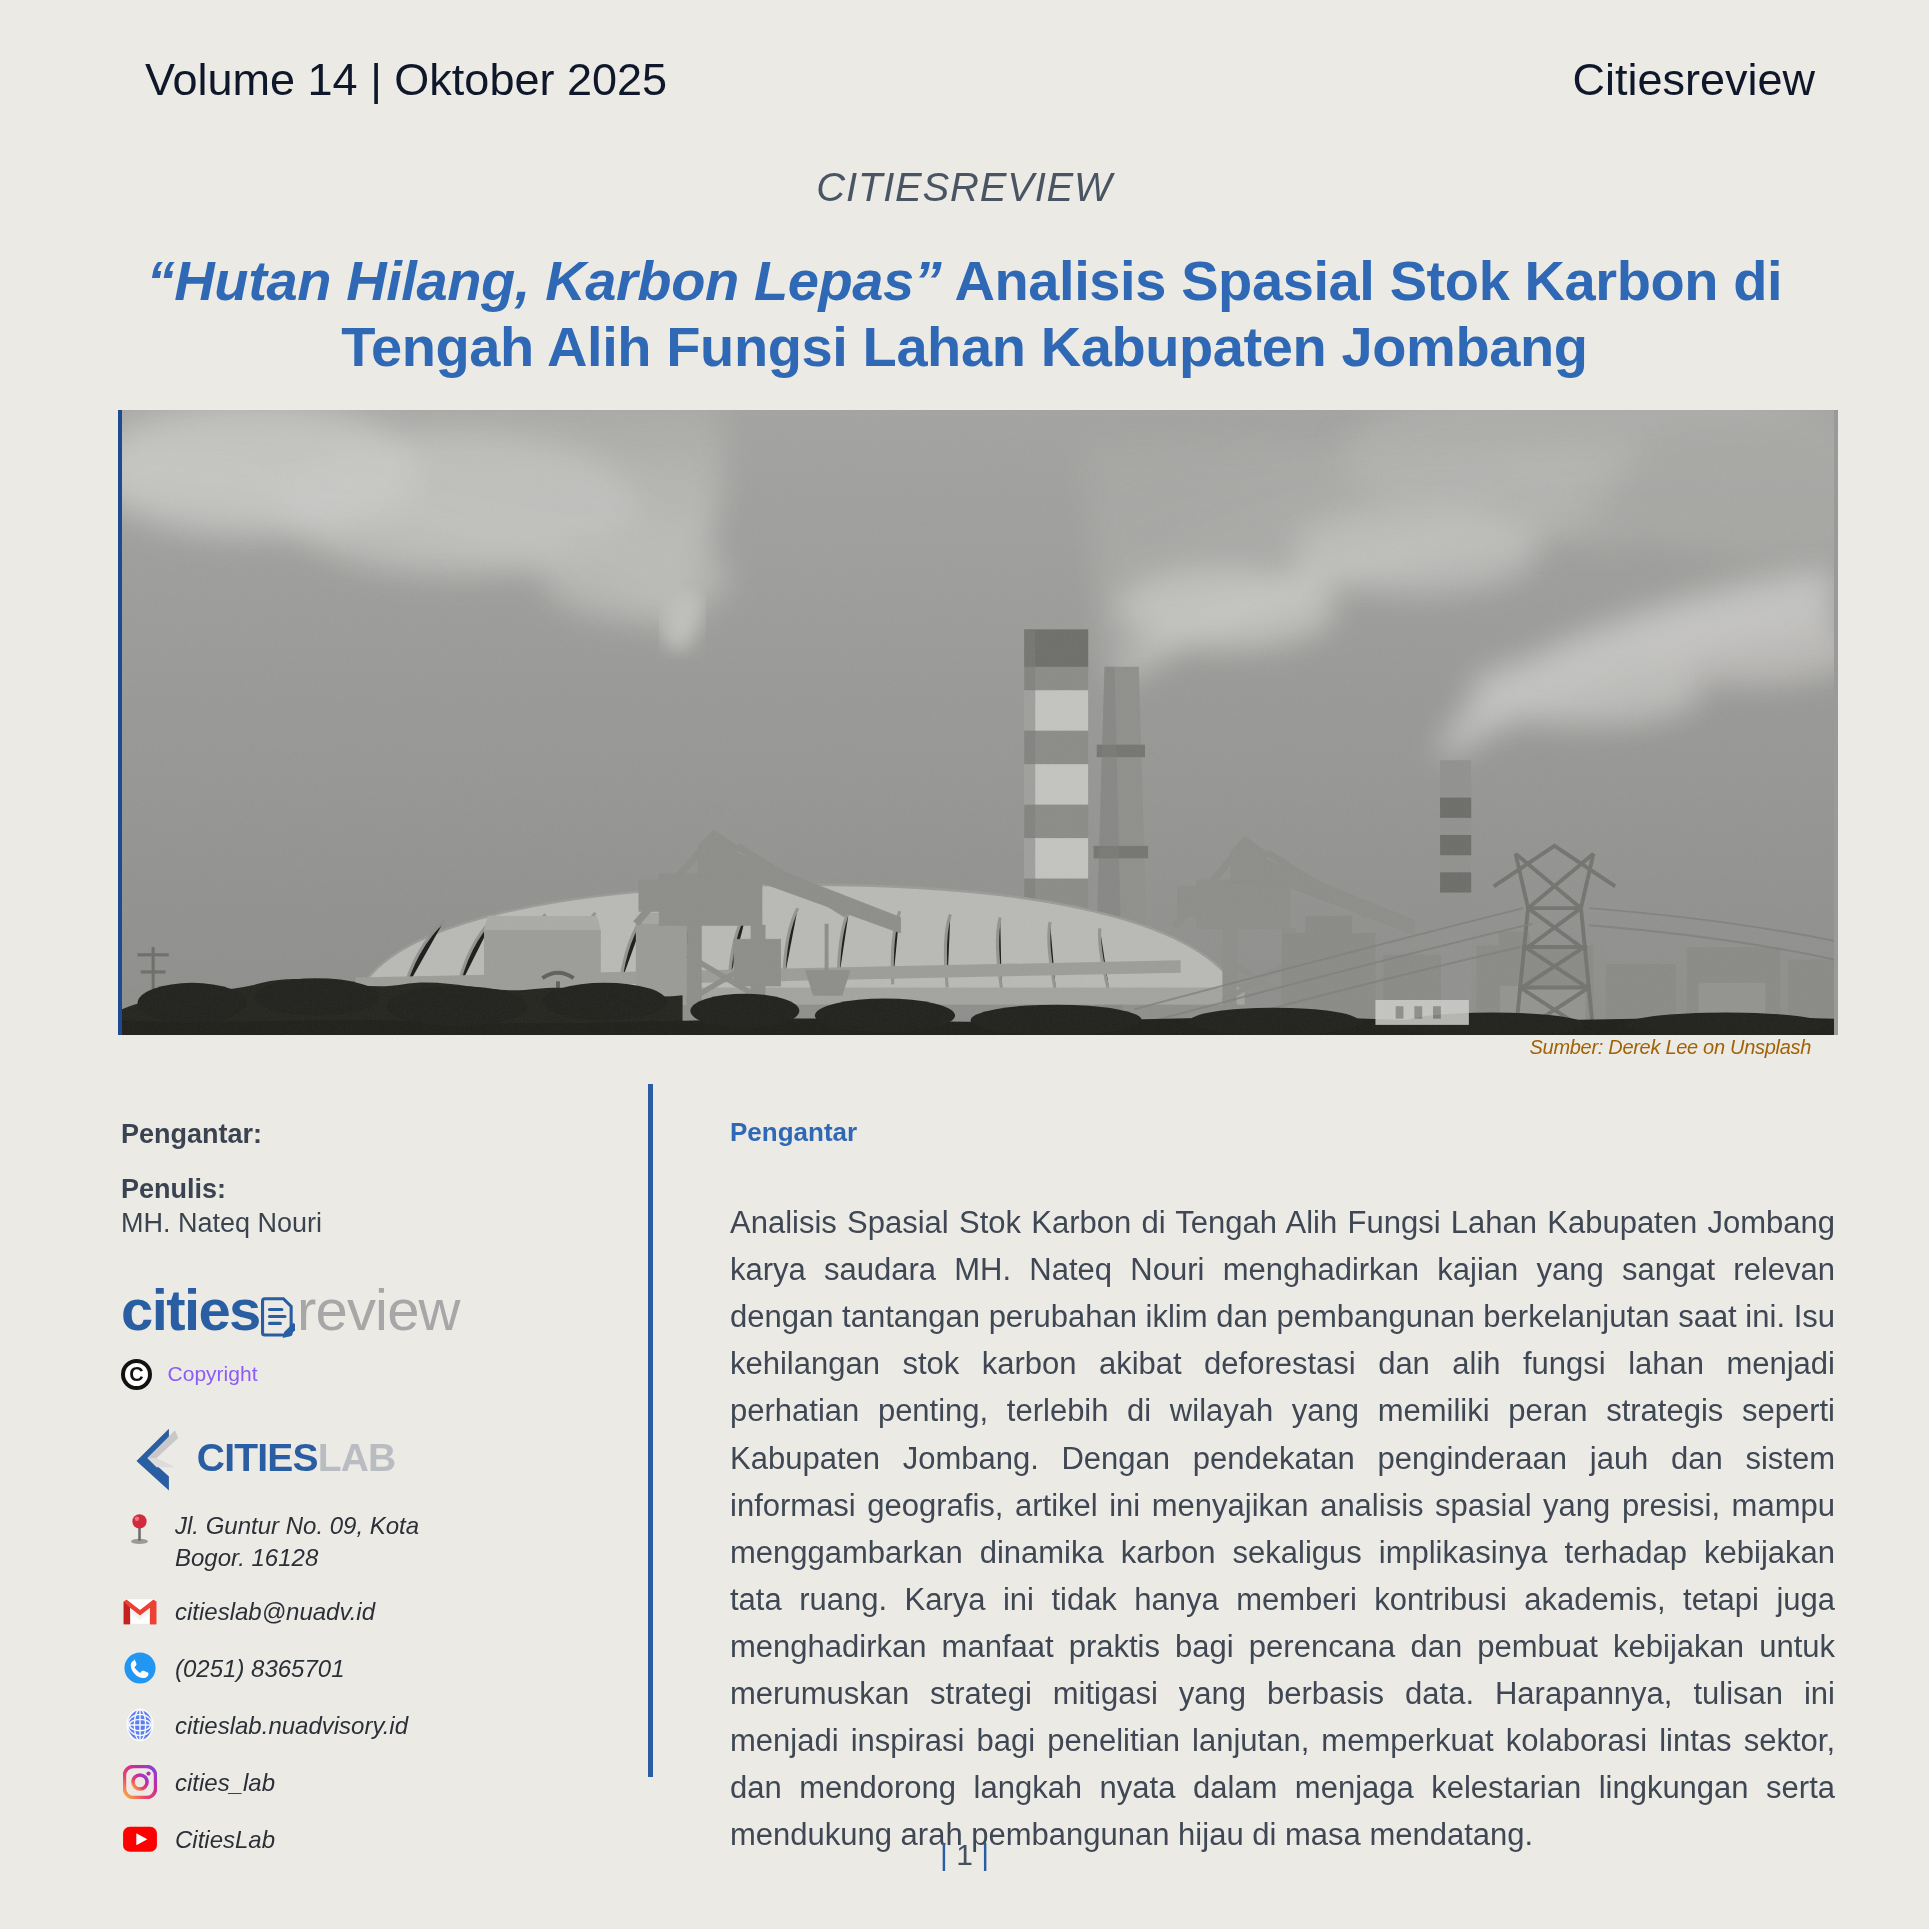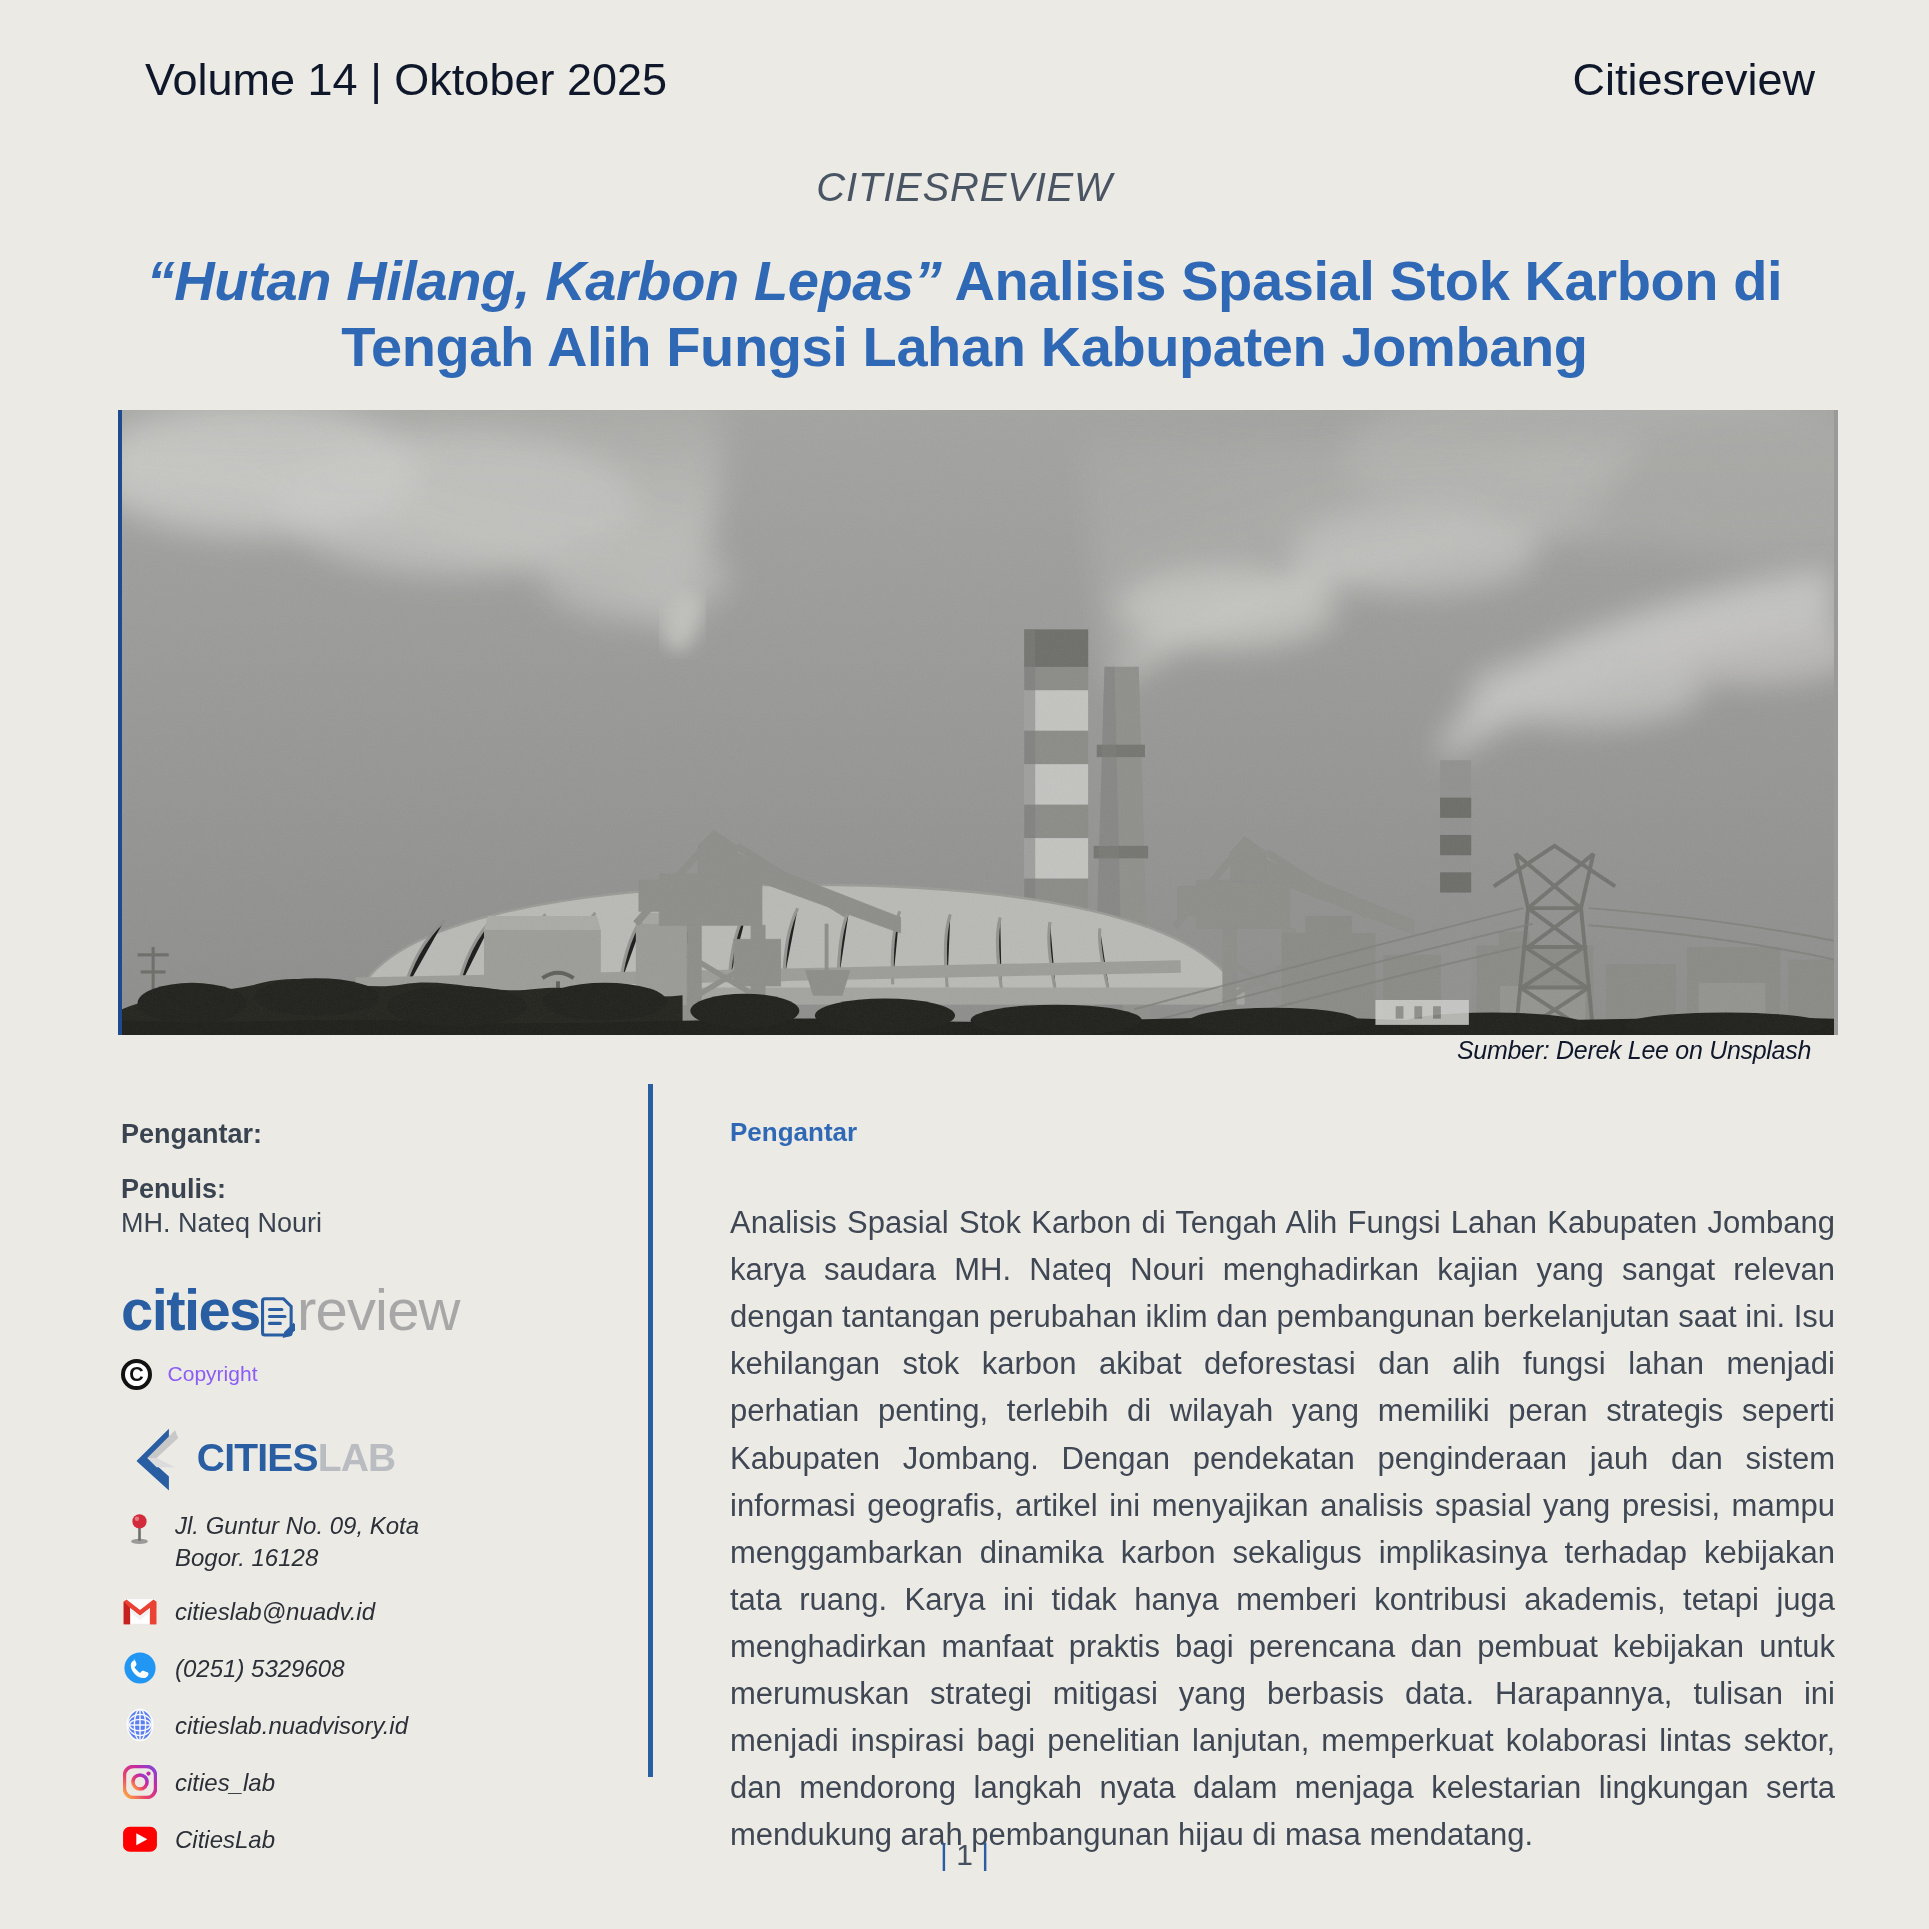--- a/index.html
+++ b/index.html
@@ -80,23 +80,23 @@
   }
   .hero-inner {
     position: absolute;
     inset: 0;
     overflow: hidden;
   }
   .hero-caption {
     position: absolute;
     top: 1036px;
     right: 118px;
-    font-size: 25px;
+    font-size: 20px;
     font-style: italic;
-    color: #0f172a;
+    color: #a16207;
     letter-spacing: -0.3px;
   }
 
   
   .divider {
     position: absolute;
     top: 1084px;
     left: 648px;
     width: 5.4px;
     height: 693px;
@@ -549,21 +549,21 @@
         <span class="contact-text">citieslab@nuadv.id</span>
       </div>
 
       <div class="contact-row">
         <span class="contact-icon">
           <svg viewBox="0 0 48 48" width="34" height="34">
             <circle cx="24" cy="24" r="22" fill="#2196f3"></circle>
             <path d="M17 13 c-3 0 -6 3 -6 7 c0 9 9 18 18 18 c4 0 7 -3 7 -6 c0 -1 -1 -2 -2 -2 l-5 -2 c-1 0 -2 0 -3 1 l-2 2 c-3 -2 -6 -5 -8 -8 l2 -2 c1 -1 1 -2 1 -3 l-2 -5 c0 -1 -1 -2 -2 -2 z" fill="#ffffff"></path>
           </svg>
         </span>
-        <span class="contact-text">(0251) 5329608</span>
+        <span class="contact-text">(0251) 8365701</span>
       </div>
 
       <div class="contact-row">
         <span class="contact-icon">
           <svg viewBox="0 0 48 48" width="34" height="34">
             <ellipse cx="24" cy="24" rx="18" ry="22" fill="#5b7ef0"></ellipse>
             <g stroke="#ffffff" stroke-width="2" fill="none" opacity="0.95">
               <ellipse cx="24" cy="24" rx="18" ry="22"></ellipse>
               <ellipse cx="24" cy="24" rx="8" ry="22"></ellipse>
               <ellipse cx="24" cy="24" rx="15" ry="8"></ellipse>

